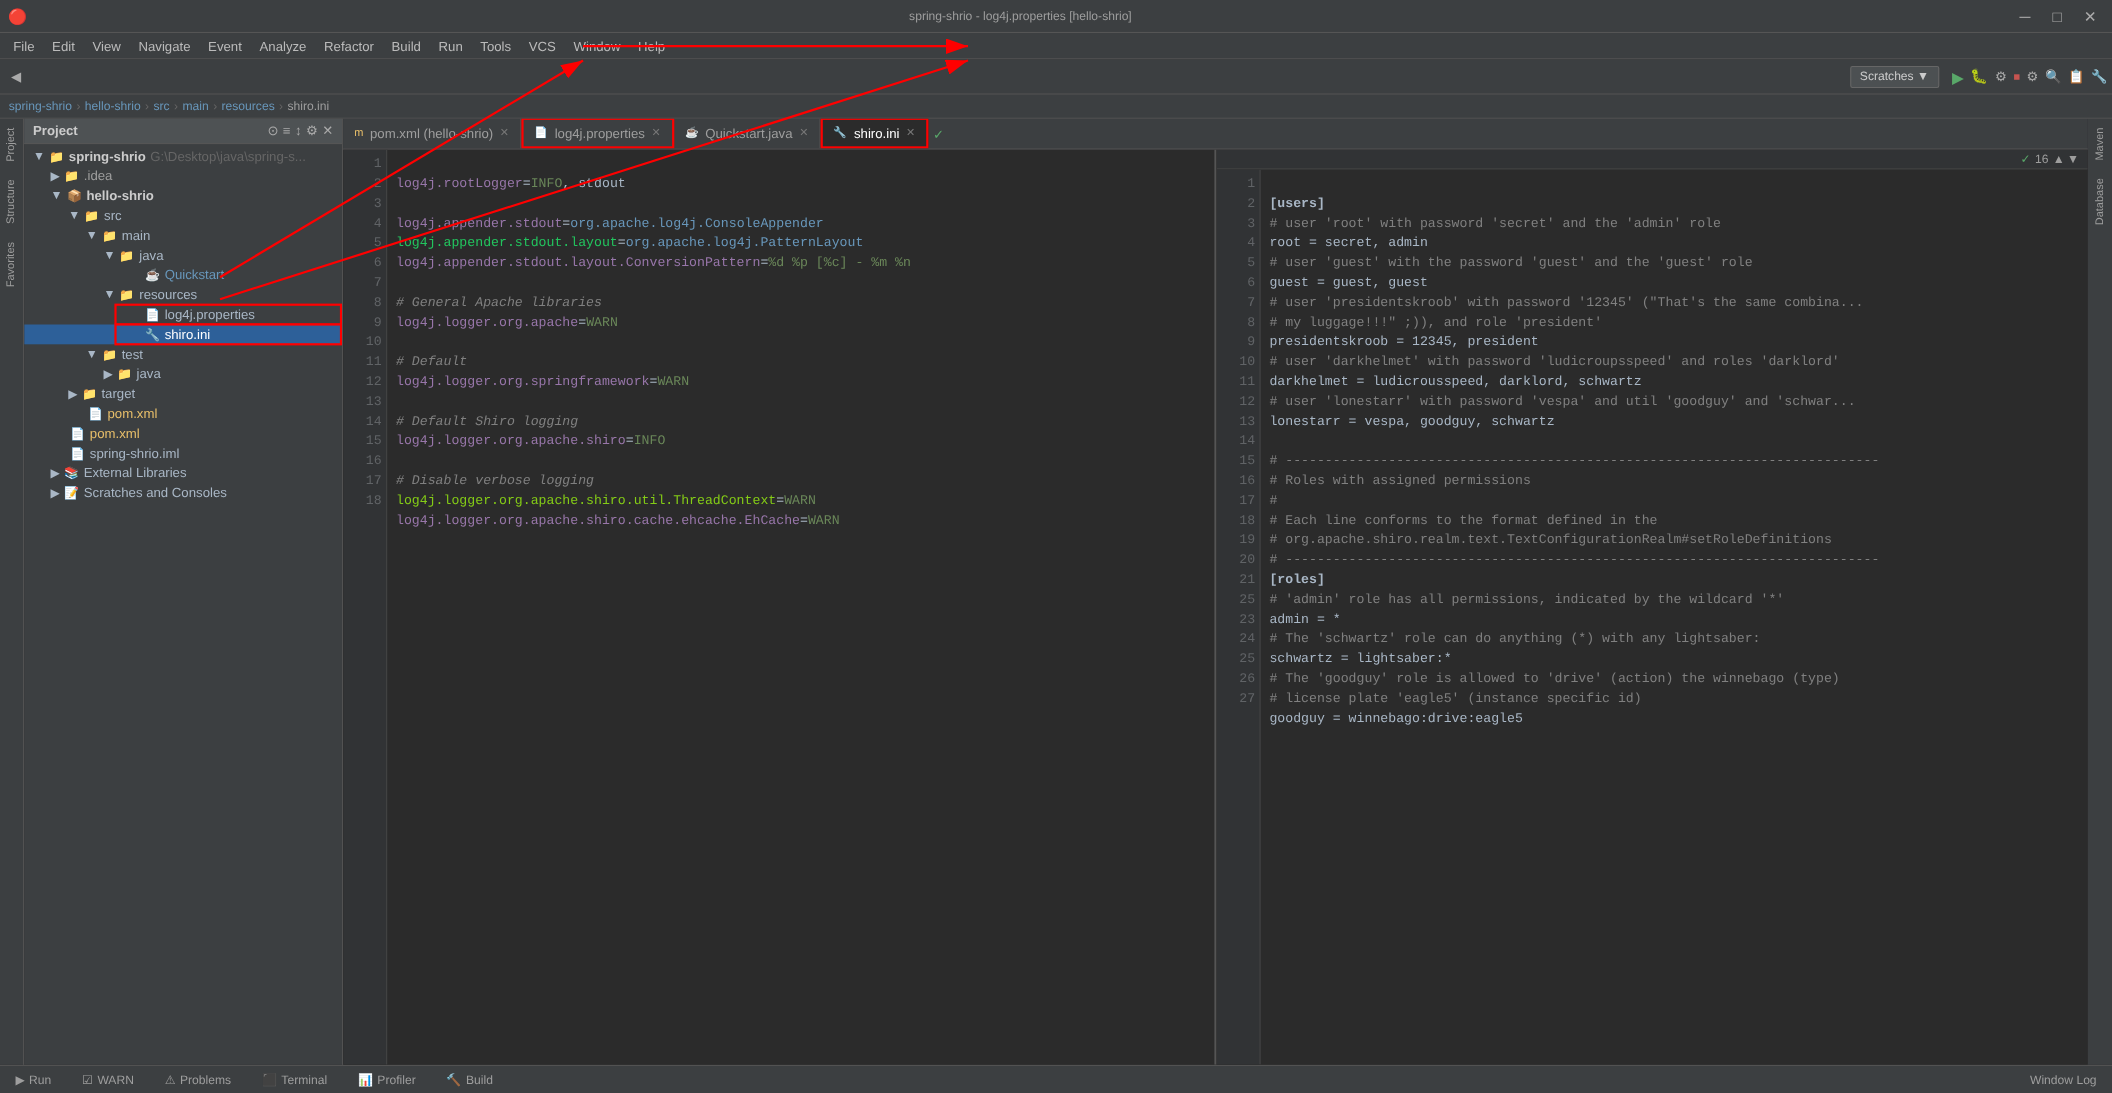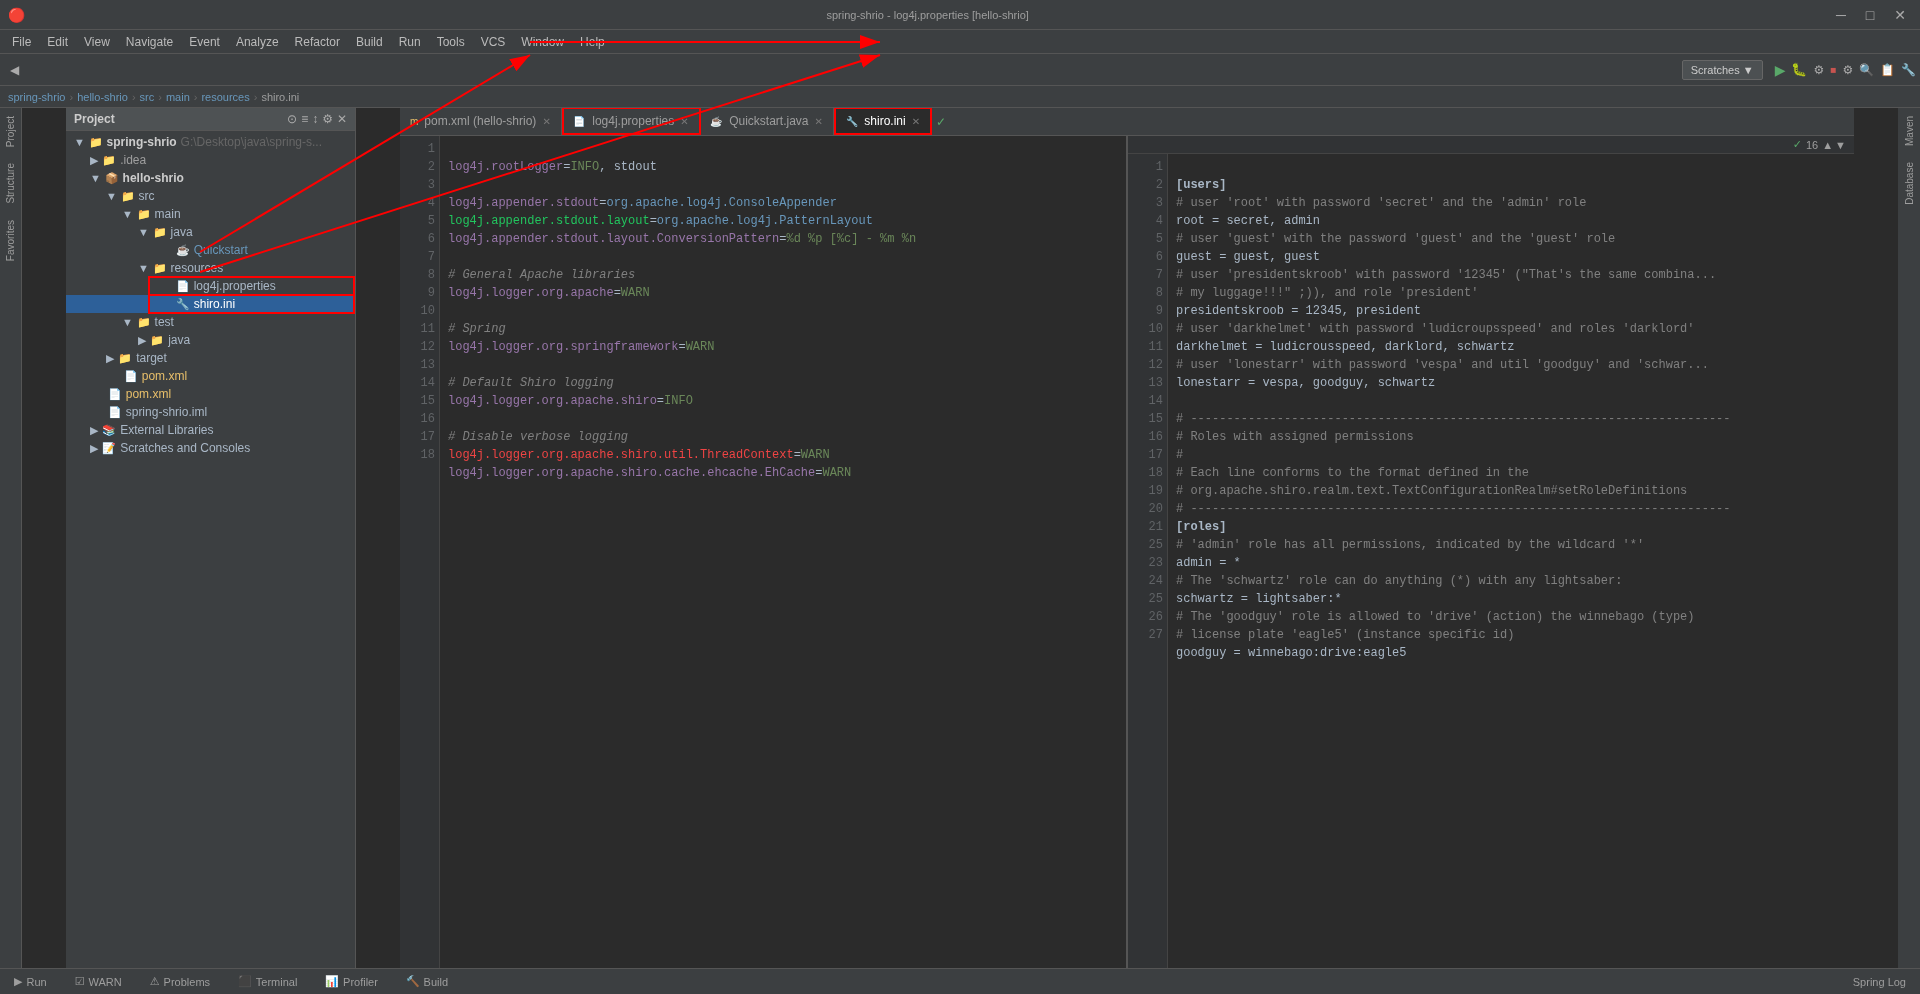--- a/index.html
+++ b/index.html
@@ -17,21 +17,21 @@
     .menu-item { padding: 2px 8px; cursor: pointer; color: #bbb; font-size: 12px; }
     
     
     #toolbar { background: #3c3f41; height: 32px; display: flex; align-items: center; padding: 0 4px; border-bottom: 1px solid #555; gap: 2px; }
     
     
     #breadcrumb { background: #3c3f41; height: 22px; display: flex; align-items: center; padding: 0 8px; border-bottom: 1px solid #555; font-size: 11px; color: #9e9e9e; gap: 4px; }
     .bc-sep { color: #666; }
     
     
-    #main { display: flex; height: calc(994px - 30px - 24px - 32px - 22px - 26px); gap: 44px; }
+    #main { display: flex; height: calc(994px - 30px - 24px - 32px - 22px - 26px); }
     
     
     #project-panel { width: 290px; background: #3c3f41; border-right: 1px solid #555; display: flex; flex-direction: column; }
     #project-panel-header { background: #4e5254; padding: 4px 8px; display: flex; align-items: center; justify-content: space-between; border-bottom: 1px solid #555; }
     #project-panel-title { font-size: 12px; font-weight: bold; color: #ccc; }
     #project-panel-icons { display: flex; gap: 4px; color: #aaa; }
     #project-tree { flex: 1; overflow-y: auto; font-size: 12px; padding: 2px 0; }
     .tree-item { display: flex; align-items: center; padding: 2px 4px; cursor: pointer; white-space: nowrap; }
     .tree-item.selected { background: #2d6099; color: white; }
     .tree-indent { display: inline-block; }
@@ -346,28 +346,28 @@
             <div class="code-text">
 <span style="color:#9876aa;">log4j.rootLogger</span><span style="color:#a9b7c6;">=</span><span style="color:#6a8759;">INFO</span>, stdout
 
 <span style="color:#9876aa;">log4j.appender.stdout</span>=<span style="color:#6897bb;">org.apache.log4j.ConsoleAppender</span>
 <span style="color:#22c55e;">log4j.appender.stdout.layout</span>=<span style="color:#6897bb;">org.apache.log4j.PatternLayout</span>
 <span style="color:#9876aa;">log4j.appender.stdout.layout.ConversionPattern</span>=<span style="color:#6a8759;margin-top:24px;">%d %p [%c] - %m %n</span>
 
 <span class="comment"># General Apache libraries</span>
 <span style="color:#9876aa;">log4j.logger.org.apache</span>=<span style="color:#6a8759;">WARN</span>
 
-<span class="comment"># Spring</span>
+<span class="comment"># Default</span>
 <span style="color:#9876aa;">log4j.logger.org.springframework</span>=<span style="color:#6a8759;">WARN</span>
 
 <span class="comment"># Default Shiro logging</span>
 <span style="color:#9876aa;">log4j.logger.org.apache.shiro</span>=<span style="color:#6a8759;">INFO</span>
 
 <span class="comment"># Disable verbose logging</span>
-<span style="color:#ef4444;">log4j.logger.org.apache.shiro.util.ThreadContext</span>=<span style="color:#6a8759;">WARN</span>
+<span style="color:#84cc16;">log4j.logger.org.apache.shiro.util.ThreadContext</span>=<span style="color:#6a8759;">WARN</span>
 <span style="color:#9876aa;">log4j.logger.org.apache.shiro.cache.ehcache.EhCache</span>=<span style="color:#6a8759;">WARN</span>
             </div>
           </div>
         </div>
 
         <div class="code-editor">
           <div style="display:flex; align-items:center; justify-content:flex-end; background:#313335; padding:2px 8px; font-size:11px; color:#9e9e9e; border-bottom:1px solid #444;">
             <span style="color:#59a869; margin-right:4px;">✓</span>
             <span>16</span>
             <span style="margin-left:4px; cursor:pointer;">▲</span>
@@ -465,21 +465,21 @@
     <div class="bottom-btn">
       <span>📊</span>
       <span>Profiler</span>
     </div>
     <div class="bottom-btn">
       <span>🔨</span>
       <span>Build</span>
     </div>
     <div style="flex:1;"></div>
     <div class="bottom-btn">
-      <span>Spring Log</span>
+      <span>Window Log</span>
     </div>
   </div>
 
   <svg style="position:absolute; top:0; left:0; width:1920px; height:994px; pointer-events:none; z-index:200;">
 
     <line x1="200" y1="252" x2="530" y2="55" stroke="red" stroke-width="2" marker-end="url(#arrowhead)"></line>
 
     <line x1="200" y1="272" x2="880" y2="55" stroke="red" stroke-width="2" marker-end="url(#arrowhead)"></line>
 
     <line x1="530" y1="42" x2="880" y2="42" stroke="red" stroke-width="2" marker-end="url(#arrowhead)"></line>

